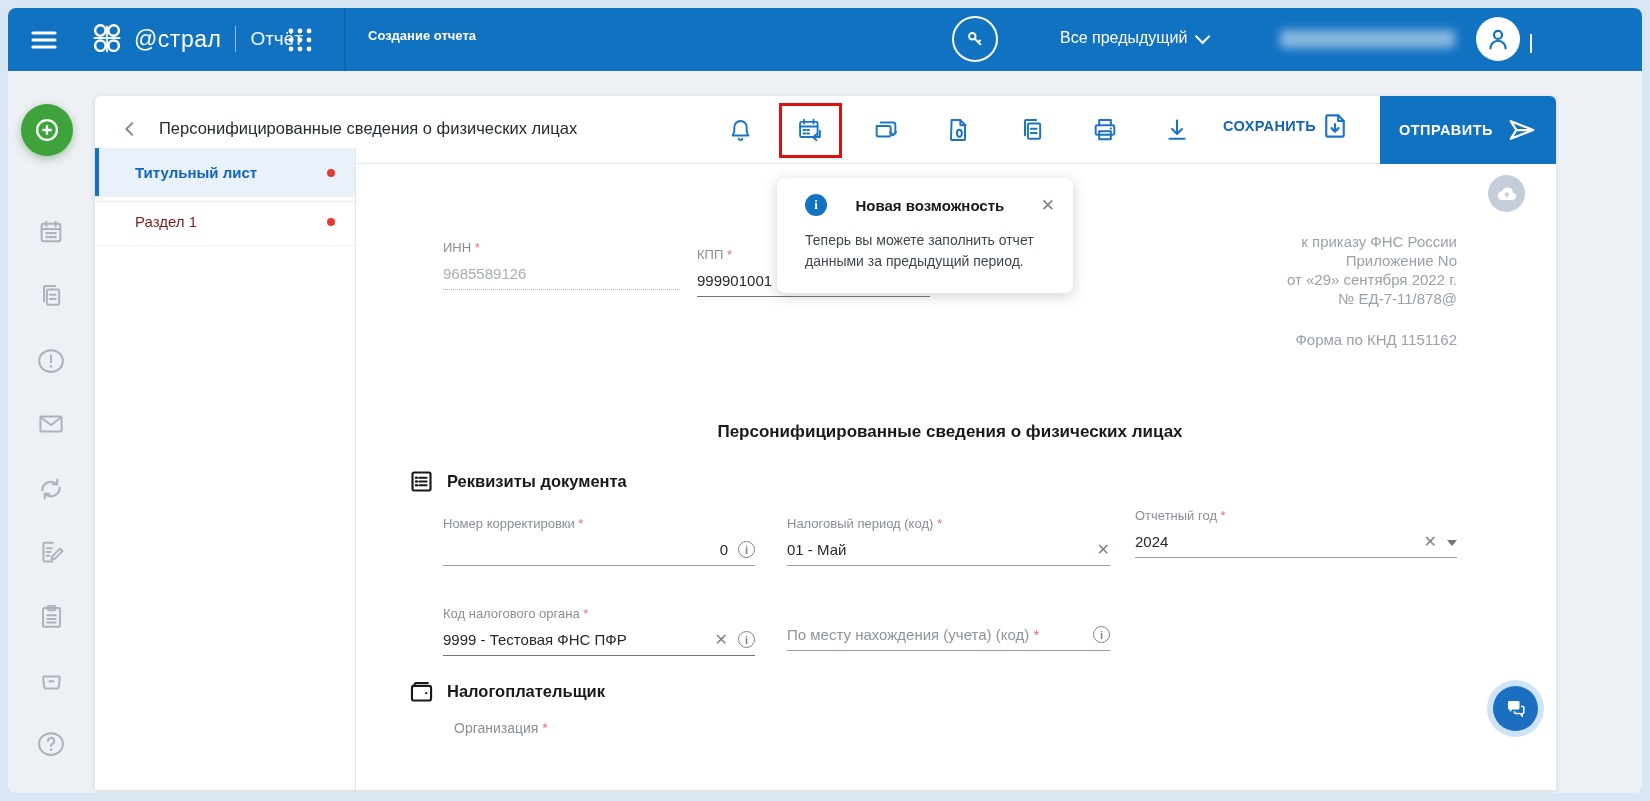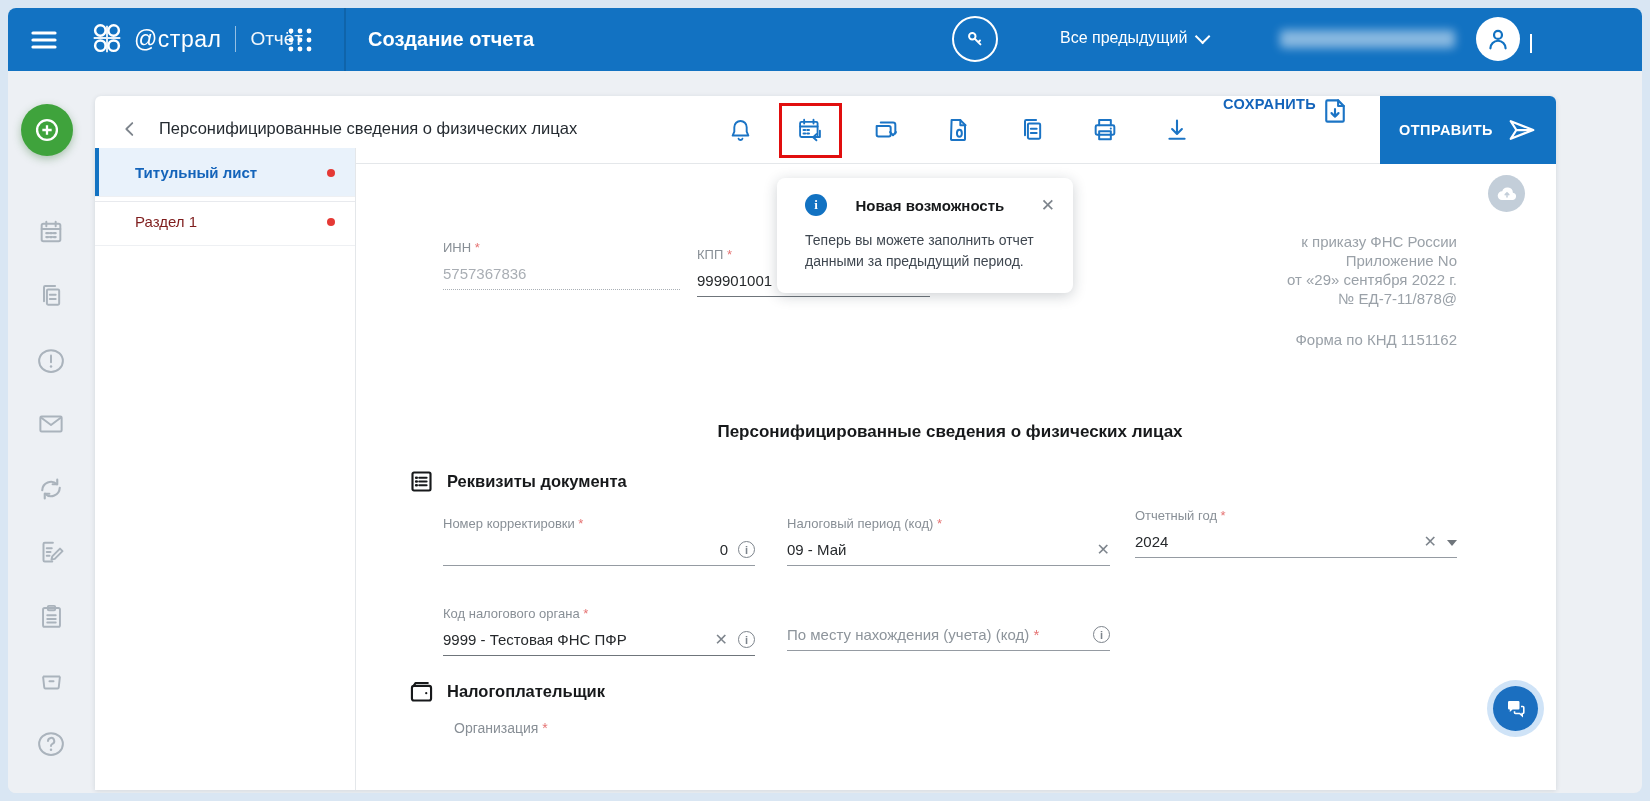--- a/index.html
+++ b/index.html
@@ -10,21 +10,21 @@
   
   .topbar { position:absolute; left:0; top:0; width:100%; height:63px; background:#1272c2; color:#fff; }
   .hambtn { position:absolute; left:20px; top:16px; width:32px; height:32px; cursor:pointer; }
   .logo-wrap { position:absolute; left:80px; top:12px; display:flex; align-items:center; gap:8px; }
   .logo-knot { width:38px; height:38px; }
   .logo-name { font-size:23px; font-weight:400; letter-spacing:.5px; }
   .logo-sep { width:1px; height:26px; background:rgba(255,255,255,.55); margin:0 6px; }
   .logo-module { font-size:19px; font-weight:400; opacity:.95; }
   .gridbtn { position:absolute; left:279px; top:19px; width:26px; height:26px; cursor:pointer; }
   .head-sep { position:absolute; left:336px; top:0; width:2px; height:63px; background:rgba(0,0,0,.12); }
-  .page-title { position:absolute; left:360px; top:20px; font-size:20px; font-weight:700; }
+  .page-title { position:absolute; left:360px; top:20px; font-size:13px; font-weight:700; }
   .keybtn { position:absolute; left:944px; top:8px; width:46px; height:46px; border:2px solid #fff; border-radius:50%; display:flex; align-items:center; justify-content:center; cursor:pointer; }
   .org-select { position:absolute; left:1052px; top:21px; display:flex; align-items:center; gap:8px; cursor:pointer; font-size:16px; }
   .chev { width:11px; height:11px; border-right:2px solid #fff; border-bottom:2px solid #fff; transform:rotate(45deg) translateY(-3px); }
   .email-blur { position:absolute; left:1272px; top:22px; width:175px; height:18px; background:rgba(255,255,255,.5); border-radius:4px; filter:blur(5px); }
   .avatar { position:absolute; left:1468px; top:9px; width:44px; height:44px; background:#fff; border-radius:50%; display:flex; align-items:center; justify-content:center; cursor:pointer; }
   .avatar-chev { position:absolute; left:1522px; top:26px; }
 
   
   .rail { position:absolute; left:0; top:63px; width:87px; bottom:0; background:#edf0f4; }
   .add-btn { position:absolute; left:13px; top:33px; width:52px; height:52px; border-radius:50%; background:#3fa33c; display:flex; align-items:center; justify-content:center; box-shadow:0 3px 8px rgba(40,110,40,.35); cursor:pointer; }
@@ -32,21 +32,21 @@
 
   
   .card { position:absolute; left:87px; top:88px; width:1461px; height:694px; background:#fff; border-radius:6px 6px 0 0; box-shadow:0 1px 5px rgba(25,39,57,.12); }
 
   
   .toolbar { position:absolute; left:0; top:0; width:100%; height:68px; border-bottom:1px solid #e4e7ea; }
   .back-btn { position:absolute; left:24px; top:22px; width:24px; height:24px; color:#7d848c; cursor:pointer; font-size:22px; line-height:22px; }
   .doc-title { position:absolute; left:64px; top:23px; font-size:16.5px; font-weight:500; color:#252b31; }
   .tb-ic { position:absolute; top:19px; width:30px; height:30px; color:#1b74c5; cursor:pointer; display:flex; align-items:center; justify-content:center; }
   .hl-box { position:absolute; left:684px; top:7px; width:63px; height:55px; border:3px solid #e10e0e; }
-  .save-btn { position:absolute; left:1128px; top:0; height:60px; display:flex; gap:4px; cursor:pointer; color:#1464ba; }
+  .save-btn { position:absolute; left:1128px; top:0; height:60px; display:flex; align-items:center; gap:4px; cursor:pointer; color:#1464ba; }
   .save-label { font-size:14.5px; font-weight:700; letter-spacing:.4px; }
   .send-btn { position:absolute; left:1285px; top:0; width:176px; height:68px; background:#1272c2; border-radius:0 6px 0 0; display:flex; align-items:center; justify-content:center; gap:14px; color:#fff; cursor:pointer; }
   .send-label { font-size:14.5px; font-weight:700; letter-spacing:.5px; }
 
   
   .panel { position:absolute; left:0; top:52px; width:261px; bottom:0; border-right:1px solid #e4e7ea; }
   .search-row { position:absolute; left:0; top:0; width:100%; height:54px; border-bottom:1px solid #e8eaee; display:flex; align-items:center; padding:0 18px 0 24px; gap:14px; }
   .search-row input { border:none; outline:none; flex:1; font-size:15px; color:#40474e; font-family:"Liberation Sans",sans-serif; background:transparent; }
   .search-row input::placeholder { color:#9aa1a8; }
   .sec-item { position:relative; height:49px; display:flex; align-items:center; padding-left:40px; border-bottom:1px solid #eef0f3; font-size:15px; color:#7f1d1d; cursor:pointer; }
@@ -332,21 +332,21 @@
       <div class="cloud-btn">
         <svg viewBox="0 0 24 24" width="24" height="24" fill="#fff">
               <path d="M7 18h10.3a3.7 3.7 0 0 0 .6-7.36A5.5 5.5 0 0 0 7.2 9.2 4.4 4.4 0 0 0 7 18z"></path>
               <path d="M12 15v-4M10.2 12.6L12 10.8l1.8 1.8" stroke="#c3ced9" stroke-width="1.5" fill="none" stroke-linecap="round"></path>
             </svg>
       </div>
 
       <div class="field" style="left:87px; top:76px; width:237px;">
         <div class="flabel req">ИНН</div>
         <div class="vrow dotted">
-              <span class="grow">5757367836</span>
+              <span class="grow">9685589126</span>
             </div>
       </div>
       <div class="field" style="left:341px; top:83px; width:233px;">
         <div class="flabel req">КПП</div>
         <div class="vrow dark">
               <span class="grow">999901001</span>
             </div>
       </div>
 
       <div class="popup">
@@ -383,21 +383,21 @@
       <div class="field" style="left:87px; top:352px; width:312px;">
         <div class="flabel req">Номер корректировки</div>
         <div class="vrow">
               <span class="grow" style="text-align:right">0</span>
               <span class="icon-i">i</span>
             </div>
       </div>
       <div class="field" style="left:431px; top:352px; width:323px;">
         <div class="flabel req">Налоговый период (код)</div>
         <div class="vrow">
-              <span class="grow">09 - Май</span>
+              <span class="grow">01 - Май</span>
               <span class="icon-x">✕</span>
             </div>
       </div>
       <div class="field" style="left:779px; top:344px; width:322px;">
         <div class="flabel req">Отчетный год</div>
         <div class="vrow">
               <span class="grow">2024</span>
               <span class="icon-x">✕</span>
               <span class="caret"></span>
             </div>

